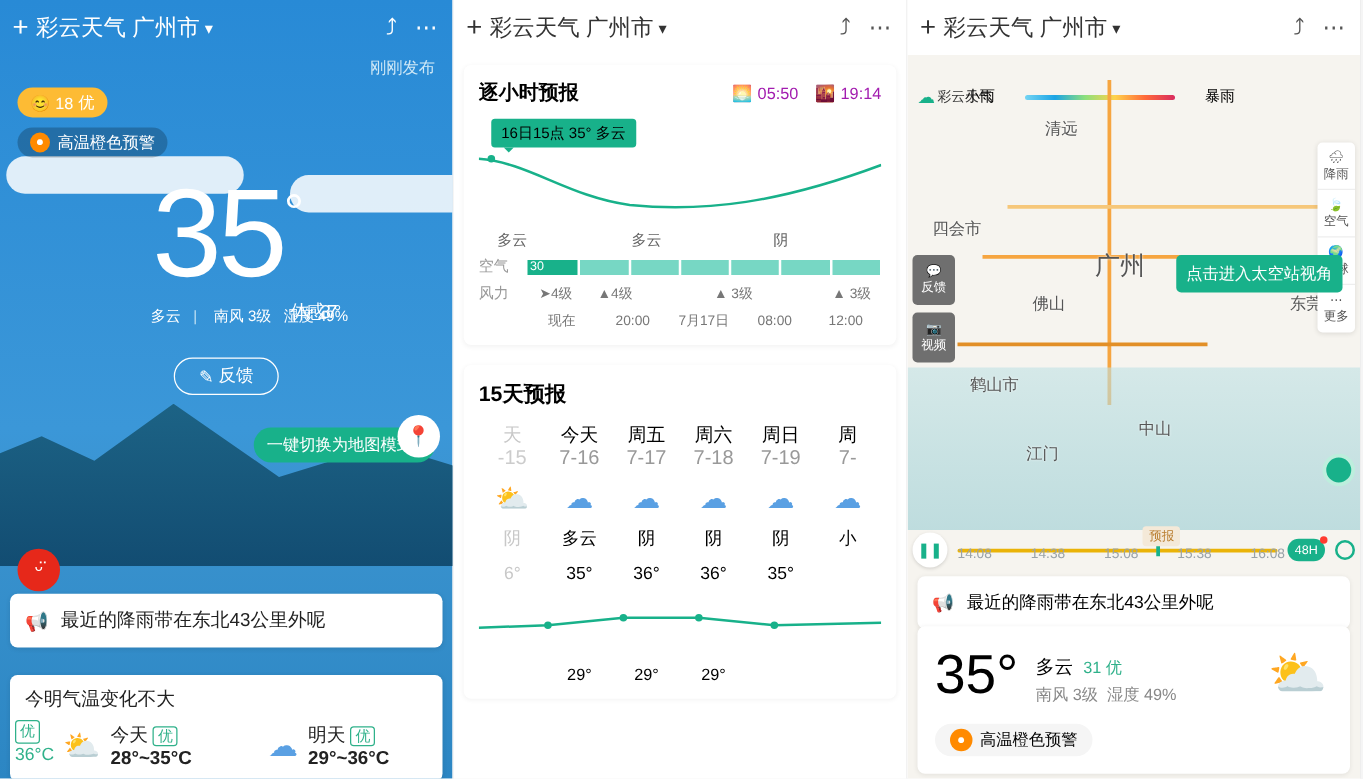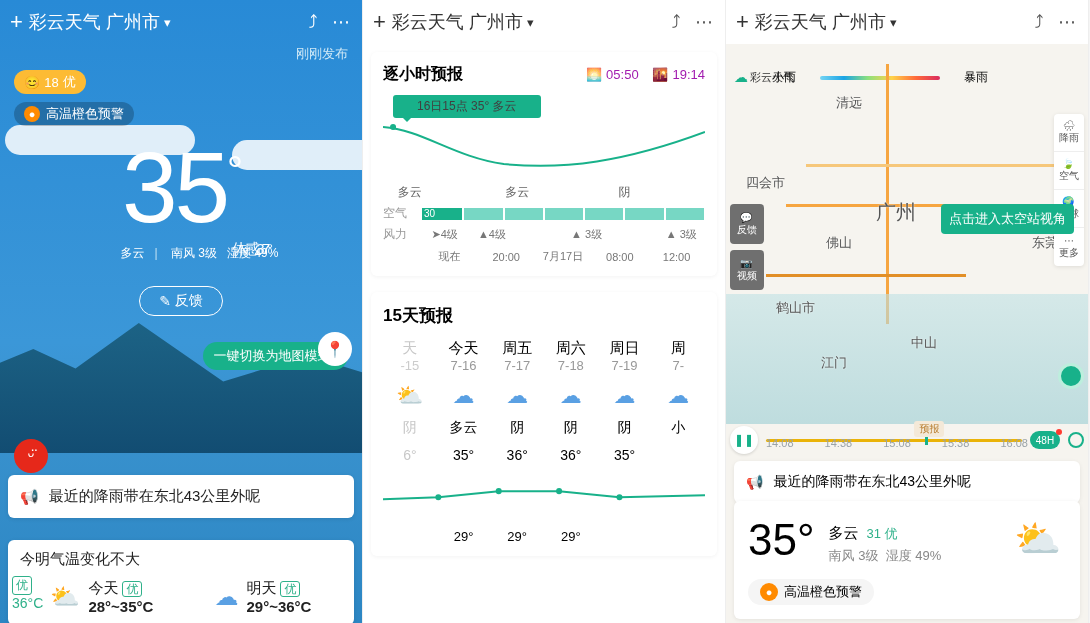--- a/index.html
+++ b/index.html
@@ -63,37 +63,37 @@
   .brief-row { display:flex; align-items:center; justify-content:space-around; font-size:15px;}
   .bcol { display:flex; align-items:center; gap:8px; }
   .you { color:#2fb18a; font-size:12px; border:1px solid #2fb18a; padding:0 3px; border-radius:3px; margin-left:4px;}
   .wic { font-size:24px; }
   .left-t { position:absolute; left:4px; bottom:14px; font-size:14px; color:#2fb18a;}
   .left-t .y { border:1px solid #2fb18a; font-size:12px; padding:0 3px; border-radius:3px; display:inline-block; }
   
   .card { margin:8px; border-radius:6px; box-shadow:0 1px 4px rgba(0,0,0,.05); padding:12px; background:#fff; }
   .hour-head { display:flex; justify-content:space-between; align-items:center; font-size:16px; }
   .hour-head .sun { font-size:13px; color:#a21caf; display:flex; gap:14px; }
-  .tip { margin:10px auto 0; display:inline-block; background:#18b18a; color:#404040; font-size:12px; padding:3px 24px; border-radius:3px; position:relative;}
+  .tip { margin:10px auto 0; display:inline-block; background:#18b18a; color:#000000; font-size:12px; padding:3px 8px; border-radius:3px; position:relative;}
   .tip:after { content:""; position:absolute; left:10px; top:100%; border:4px solid transparent; border-top-color:#18b18a;}
   .hour-chart { height:70px; position:relative; margin-top:-6px;}
   .hour-chart svg { width:100%; height:100%; }
   .hour-axis { display:flex; justify-content:space-between; margin-top:2px; font-size:12px; color:#999; }
   .hcell { flex:1; text-align:center; }
   .hlabel { font-size:12px; color:#666; }
   .hrow { display:flex; align-items:center; margin-top:4px;}
   .hrow .tag { width:38px; font-size:12px; color:#999; flex:none;}
   .air-block { flex:1; height:12px; margin:0 1px; background:#77d7c4;}
   .air-block.first { background:#18b18a; font-size:10px; color:#fff; text-align:left; padding-left:2px;}
   .wcell { flex:1; text-align:center; font-size:11px; color:#777;}
   
   .days { display:flex; justify-content:space-between; text-align:center; }
   .dcol { flex:1; font-size:14px; }
   .dcol .d1 { font-size:15px; }
-  .dcol .d2 { font-size:13px; color:#999; }
+  .dcol .d2 { font-size:16px; color:#999; }
   .dcol .wc { font-size:22px; margin:10px 0; color:#5aa0e3;}
   .dcol.dim { color:#c8c8c8; }
   .dcol.dim .d2 { color:#ccc; }
   .dcol.dim .wc { color:#cfeaf9; }
   .tempcurve { height:60px; position:relative; margin-top:6px; }
   
   .map { flex:1; position:relative; background:#f6f4ef; overflow:hidden;}
   .road { position:absolute; border:2px solid #f6a540; }
   .city { position:absolute; font-size:13px; color:#555; text-shadow:0 0 2px #fff;}
   .gz { font-size:20px; font-weight:500; }

